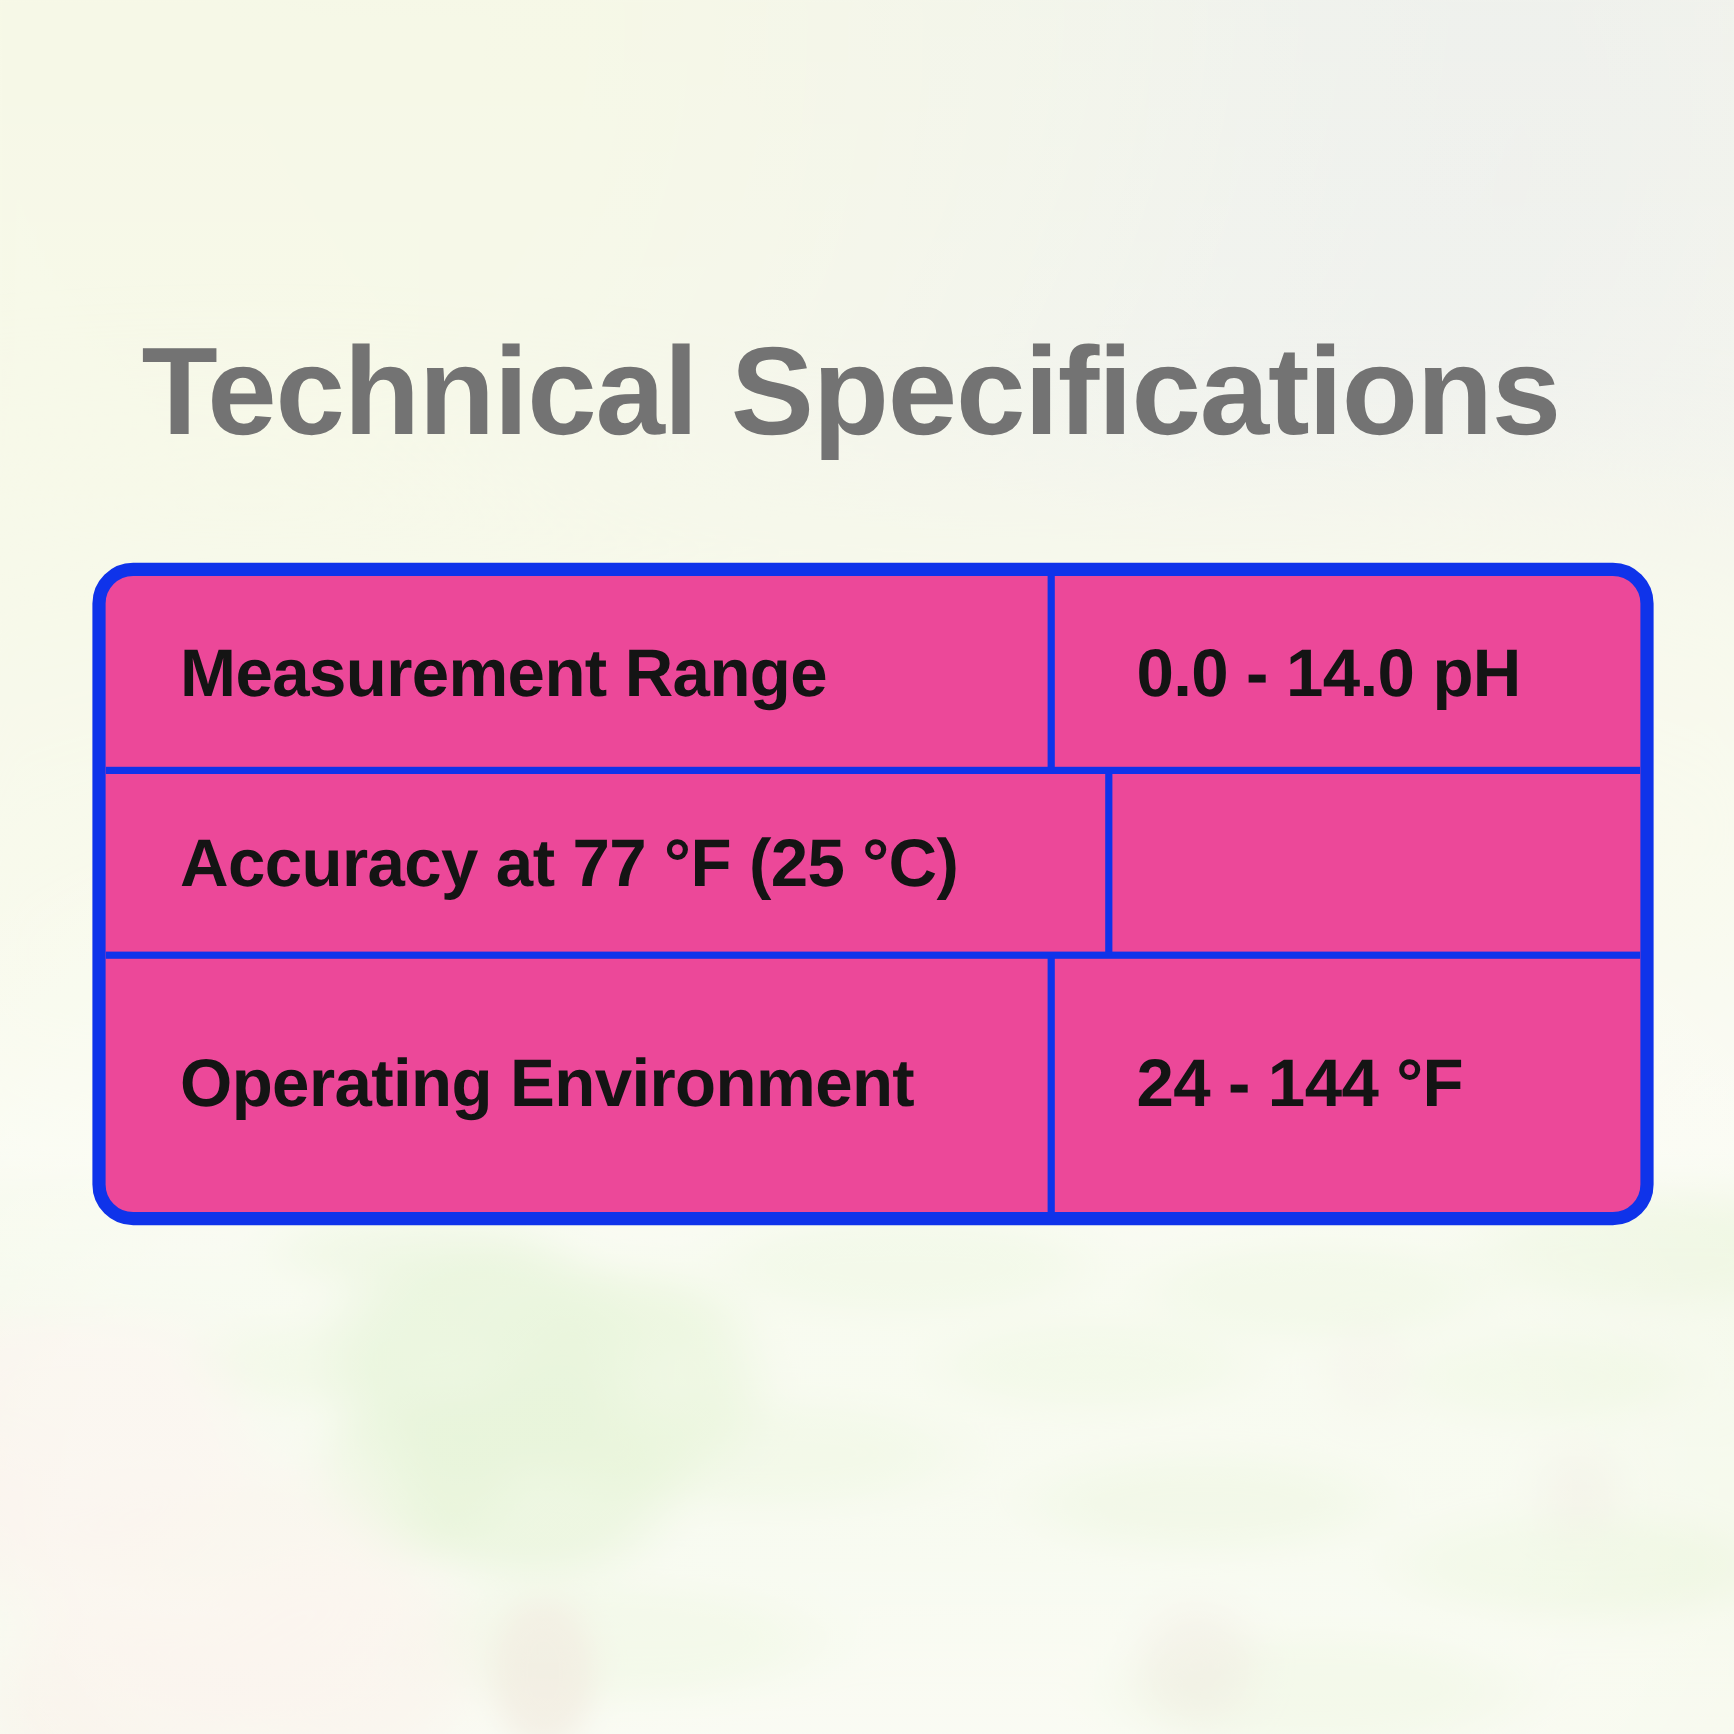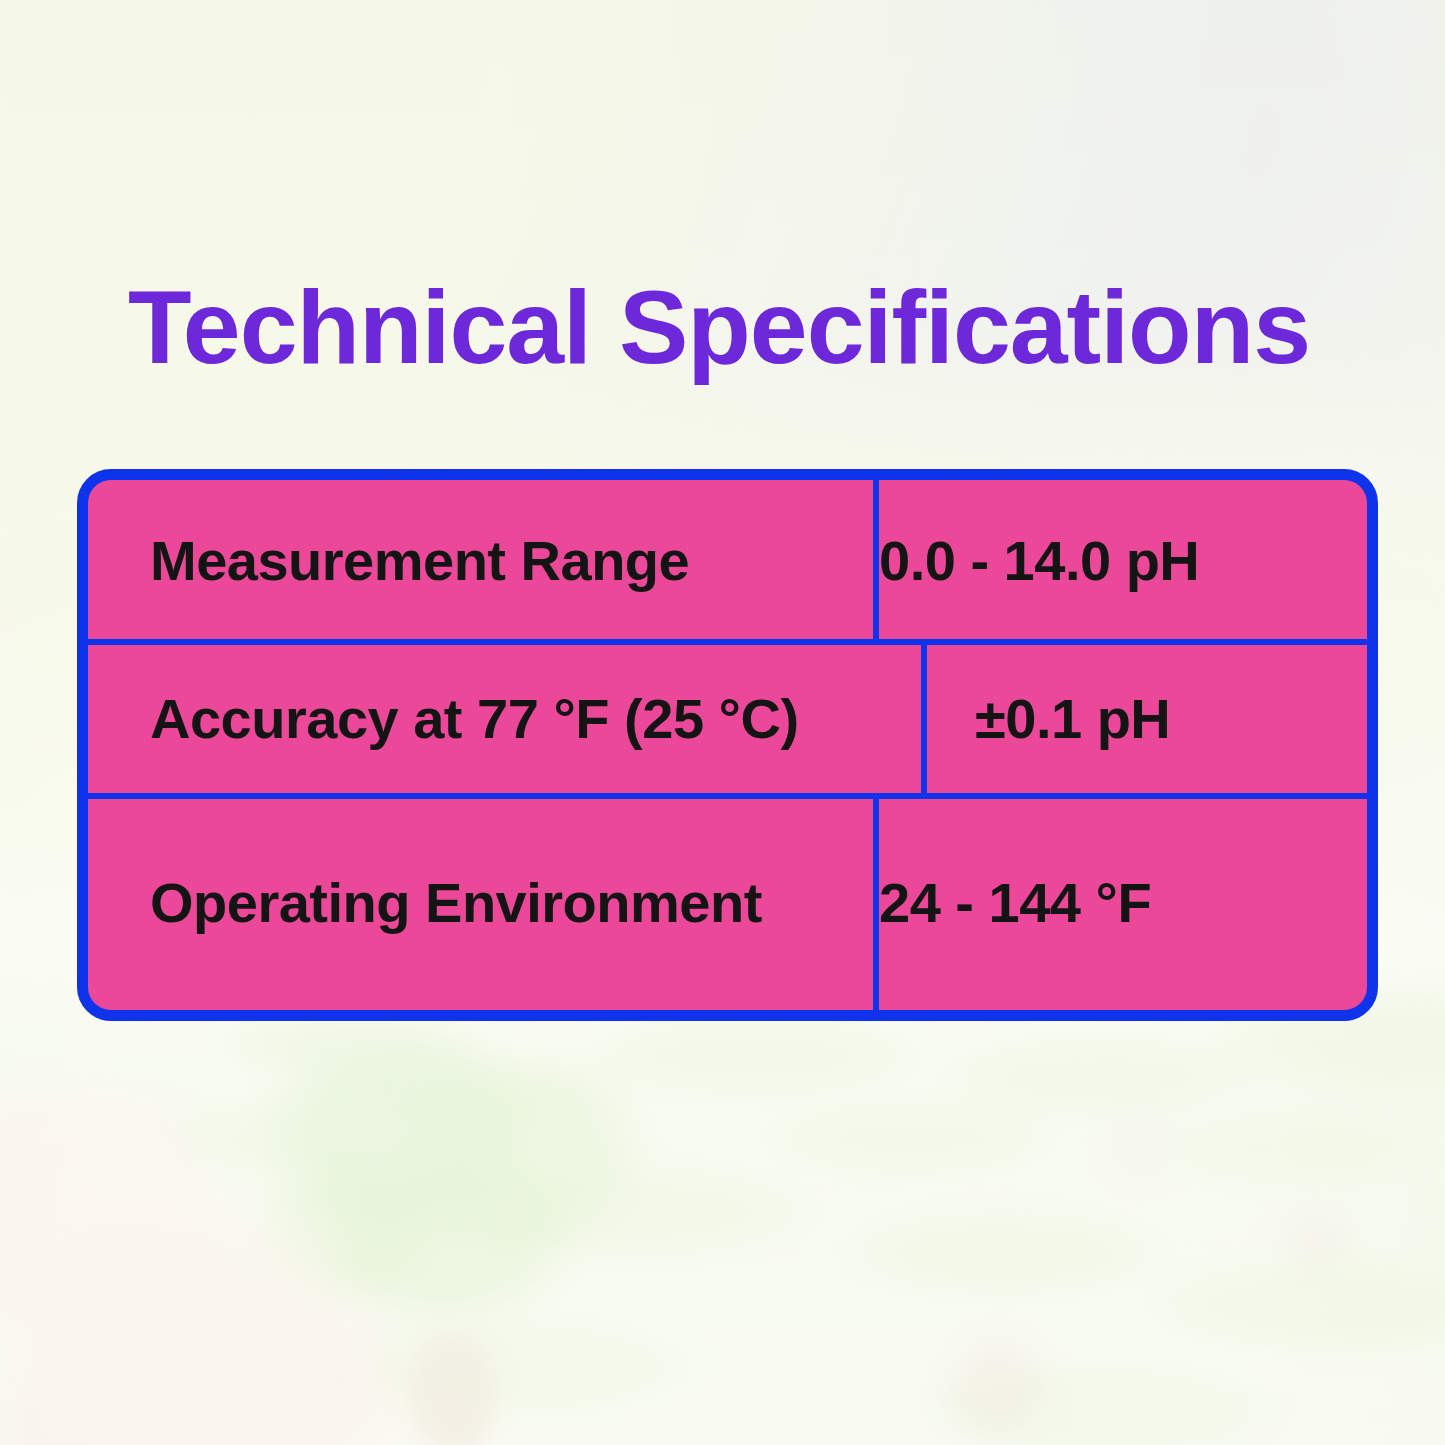--- a/index.html
+++ b/index.html
@@ -156,28 +156,28 @@
   }
 
   
   .content {
     position: absolute;
     inset: 0;
   }
 
   .page-title {
     position: absolute;
-    left: 128px;
+    left: 118px;
     top: 272px;
     width: 1220px;
     font-size: 104px;
     line-height: 110px;
     font-weight: 700;
     letter-spacing: -1px;
-    color: #6d28d9;
+    color: #737373;
     white-space: nowrap;
     font-family: "Liberation Sans", sans-serif;
   }
 
   .spec-table {
     position: absolute;
     left: 77px;
     top: 469px;
     width: 1301px;
     height: 552px;
@@ -228,20 +228,21 @@
   }
 
   .cell-divider {
     flex: 0 0 6px;
     width: 6px;
     background: #0f33ea;
   }
 
   .cell-value {
     flex: 1 1 auto;
+    padding-left: 68px;
     font-size: 56px;
     line-height: 64px;
     letter-spacing: -0.5px;
   }
   .cell-value .vline { display: block; }
 </style>
 </head>
 <body>
 
 <div id="canvas">
@@ -268,23 +269,20 @@
         <div class="cell cell-label">Measurement Range</div>
         <div class="cell-divider"></div>
         <div class="cell cell-value">
           <span class="vline">0.0 - 14.0 pH</span>
         </div>
       </div>
 
       <div class="spec-row r2">
         <div class="cell cell-label">Accuracy at 77 °F (25 °C)</div>
         <div class="cell-divider"></div>
-        <div class="cell cell-value">
-          <span class="vline">±0.1 pH</span>
-        </div>
       </div>
 
       <div class="spec-row r3">
         <div class="cell cell-label">Operating Environment</div>
         <div class="cell-divider"></div>
         <div class="cell cell-value">
           <div>
             <span class="vline">24 - 144 °F</span>
           </div>
         </div>

